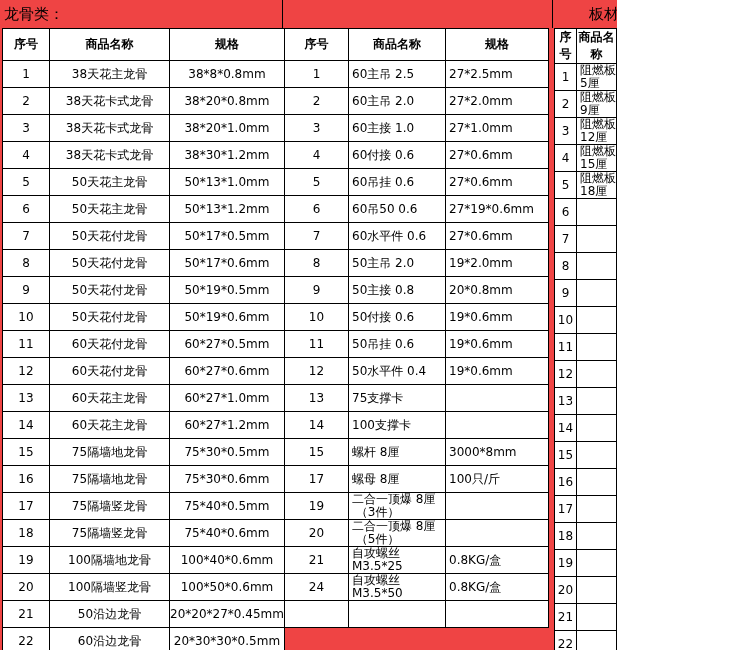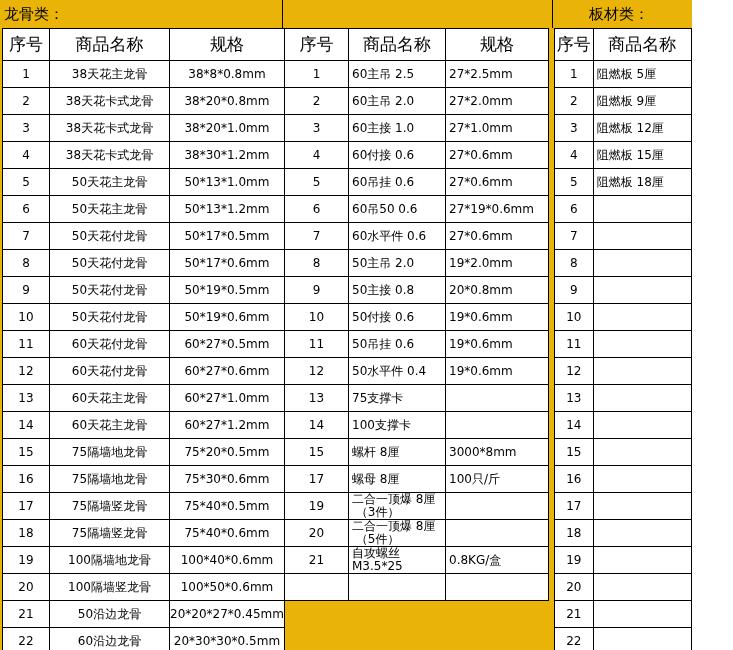--- a/index.html
+++ b/index.html
@@ -4,24 +4,25 @@
 <style>
   html, body {
     margin: 0;
     padding: 0;
     background: #ffffff;
     font-family: "DejaVu Sans", sans-serif;
     color: #000000;
   }
   .sheet {
     position: relative;
-    width: 692px;
+    width: 601px;
     height: 650px;
-    background: #eab308;
+    background: #ef4444;
     overflow: hidden;
+    padding-left: 16px;
   }
   
   .titlebar {
     position: absolute;
     top: 0; left: 0;
     width: 733px; height: 28px;
   }
   .section-title {
     position: absolute;
     top: 5px;
@@ -53,22 +54,22 @@
     background: #ffffff;
   }
   th, td {
     border: 1px solid #000000;
     overflow: hidden;
     padding: 0;
     vertical-align: middle;
   }
   th {
     height: 31px;
-    font-size: 17px;
-    font-weight: normal;
+    font-size: 12px;
+    font-weight: bold;
     text-align: center;
   }
   td {
     height: 26px;
     font-size: 12px;
     line-height: 13px;
     white-space: pre-wrap;
   }
   
   #table-0 td { text-align: center; }
@@ -172,21 +173,21 @@
             <td class="c2">60*27*1.0mm</td>
           </tr>
           <tr>
             <td class="c0">14</td>
             <td class="c1">60天花主龙骨</td>
             <td class="c2">60*27*1.2mm</td>
           </tr>
           <tr>
             <td class="c0">15</td>
             <td class="c1">75隔墙地龙骨</td>
-            <td class="c2">75*20*0.5mm</td>
+            <td class="c2">75*30*0.5mm</td>
           </tr>
           <tr>
             <td class="c0">16</td>
             <td class="c1">75隔墙地龙骨</td>
             <td class="c2">75*30*0.6mm</td>
           </tr>
           <tr>
             <td class="c0">17</td>
             <td class="c1">75隔墙竖龙骨</td>
             <td class="c2">75*40*0.5mm</td>
@@ -326,20 +327,25 @@
             <td class="c1">二合一顶爆 8厘
  （5件）</td>
             <td class="c2"></td>
           </tr>
           <tr>
             <td class="c0">21</td>
             <td class="c1">自攻螺丝 M3.5*25</td>
             <td class="c2">0.8KG/盒</td>
           </tr>
           <tr>
+            <td class="c0">24</td>
+            <td class="c1">自攻螺丝 M3.5*50</td>
+            <td class="c2">0.8KG/盒</td>
+          </tr>
+          <tr>
             <td class="c0"></td>
             <td class="c1"></td>
             <td class="c2"></td>
           </tr>
         </tbody>
     </table>
   </div>
 
   <div class="tblwrap" id="wrap-2">
     <table id="table-2">

